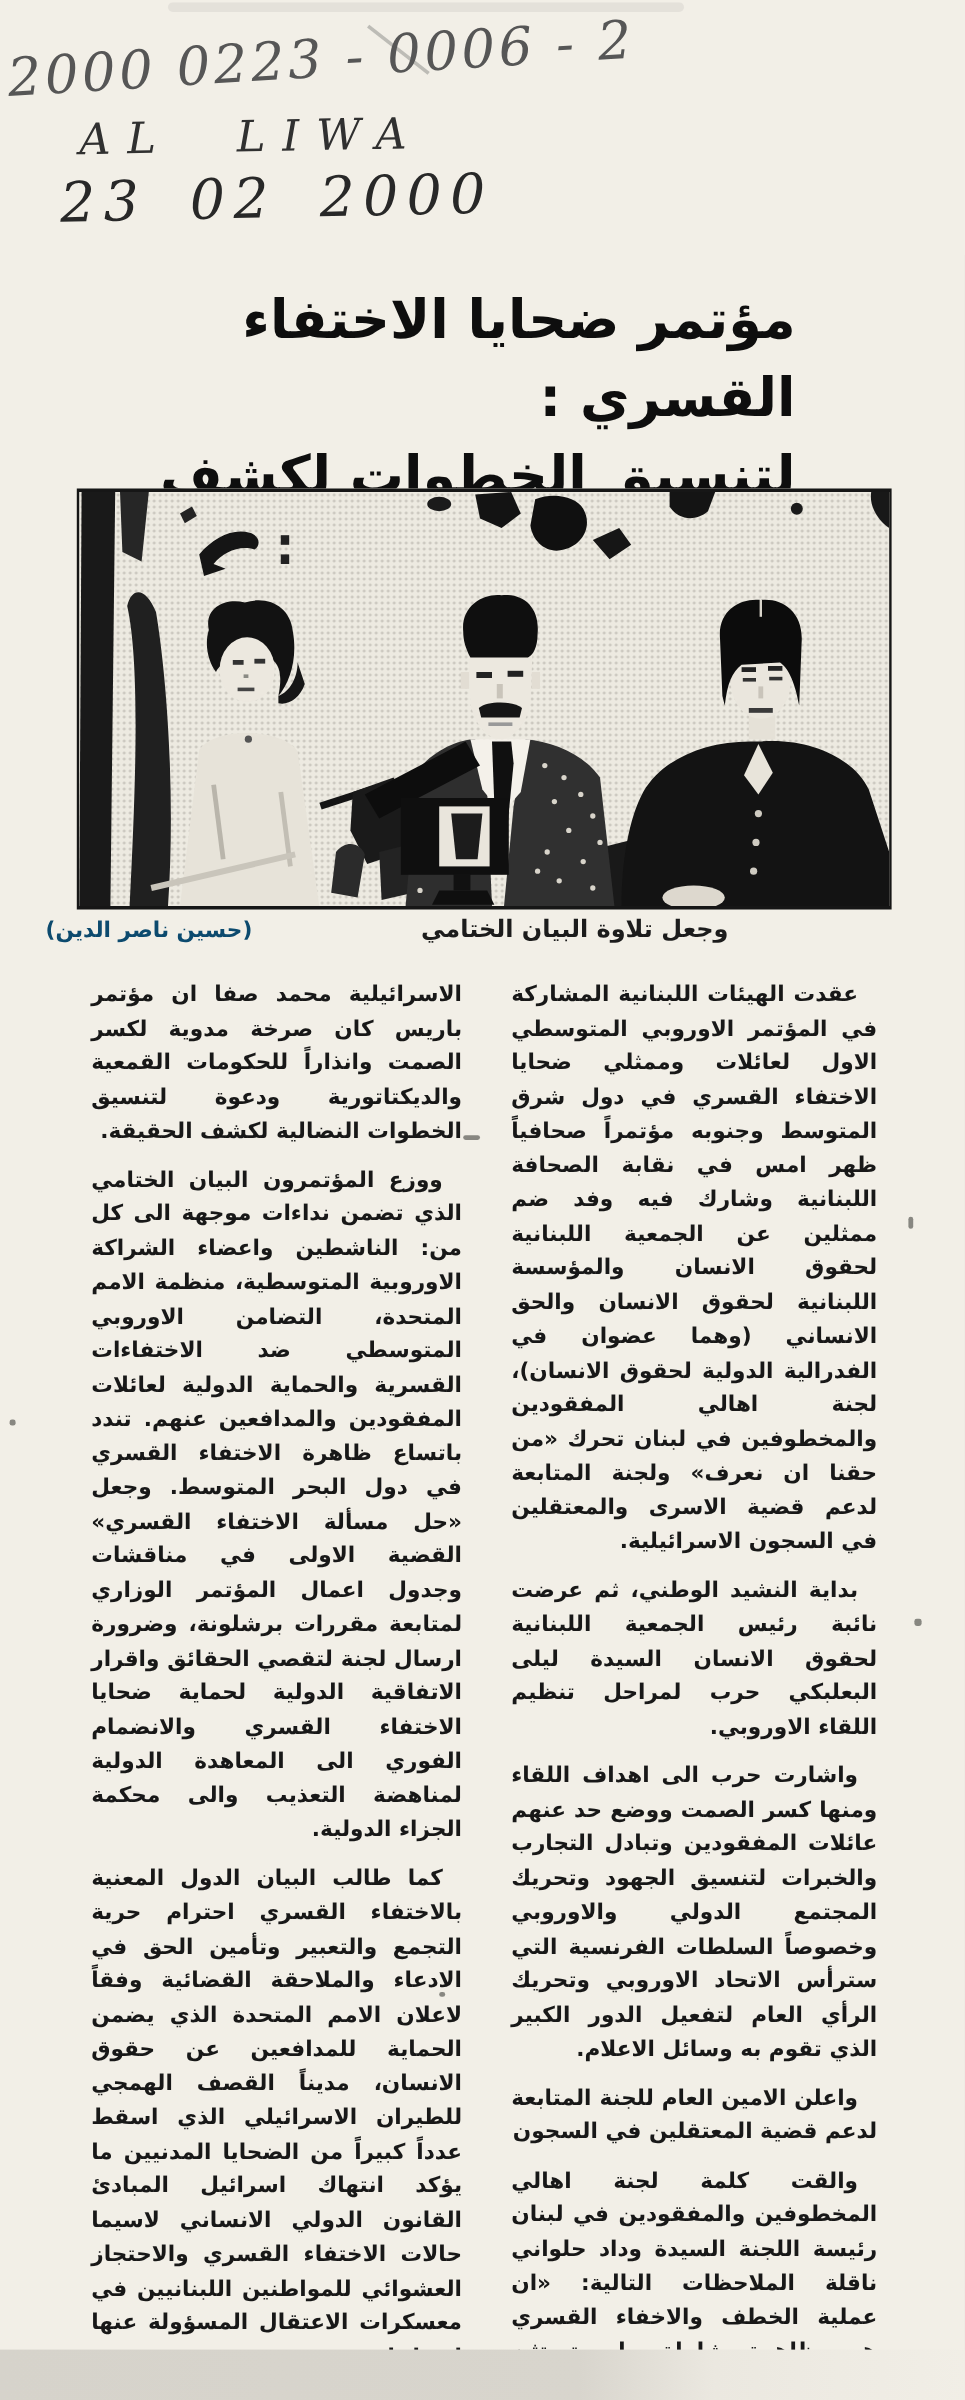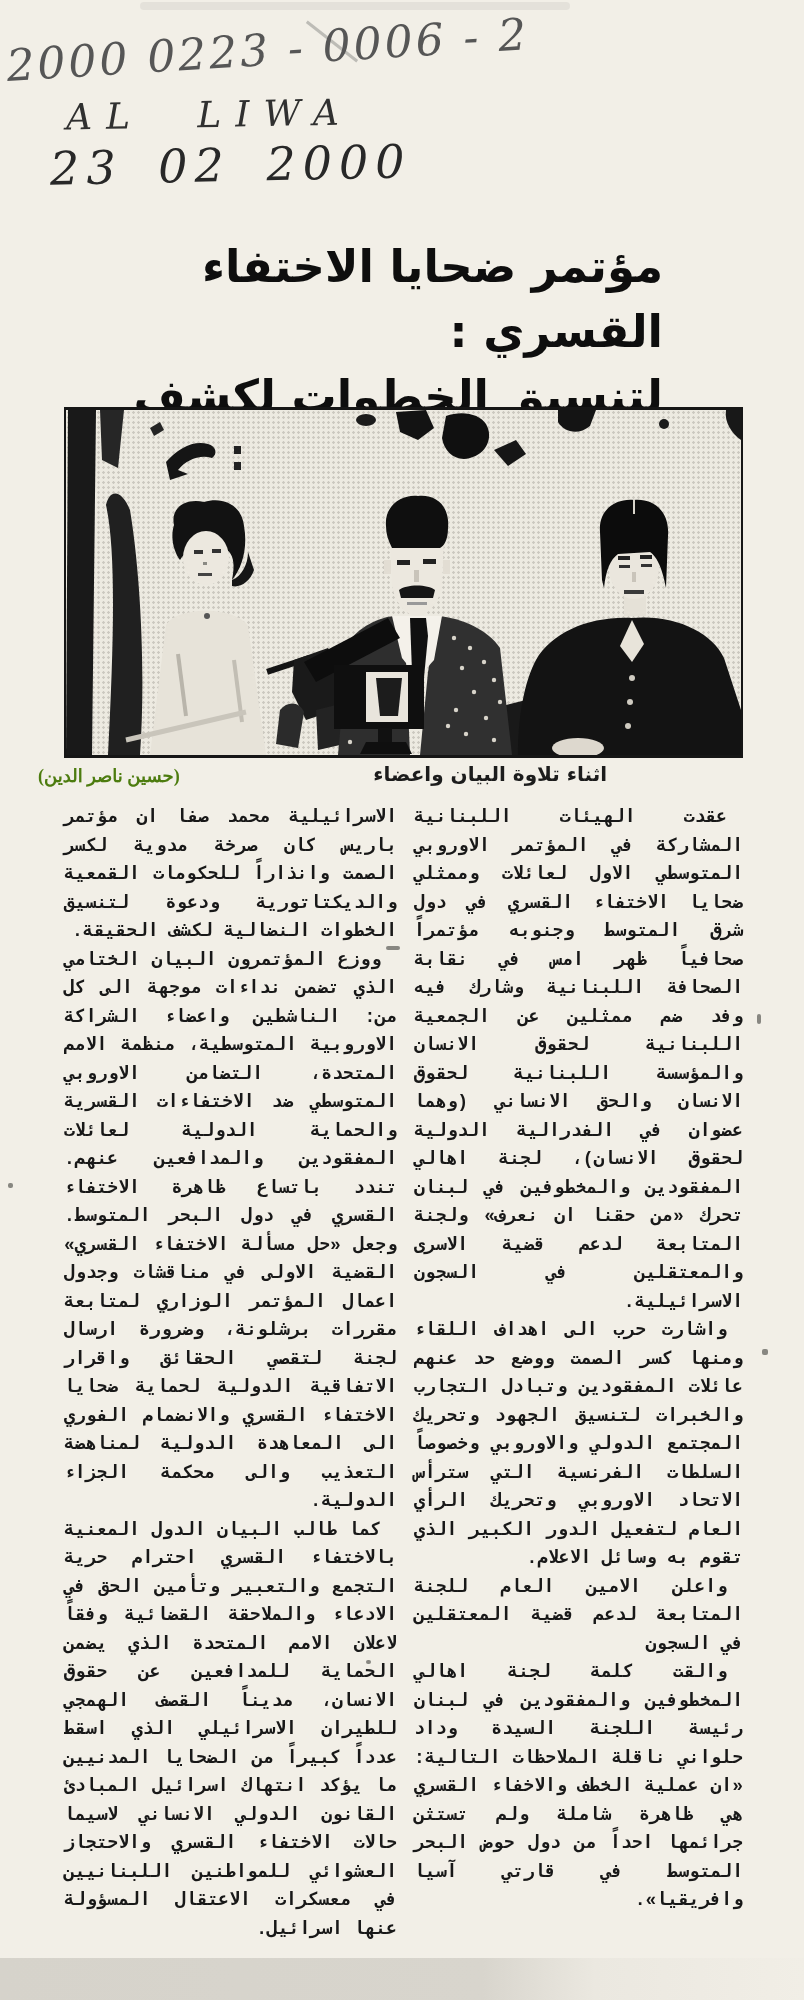--- a/index.html
+++ b/index.html
@@ -38,31 +38,31 @@
     background-size:5px 5px;
   }
   .photo svg{position:absolute;left:0;top:0;width:100%;height:100%;display:block;}
   
   .caption-right{
     position:absolute;top:762px;right:197px;direction:rtl;
     font-size:20px;font-weight:bold;color:#1c1c1c;white-space:nowrap;
   }
   .caption-left{
     position:absolute;top:765px;left:38px;direction:rtl;
-    font-size:18px;font-weight:bold;color:#4d7c0f;white-space:nowrap;font-family:Liberation Serif, serif;
+    font-size:18px;font-weight:bold;color:#0c4a6e;white-space:nowrap;
   }
   
   .article{position:absolute;top:803px;left:62px;width:681px;height:1160px;}
   .col{
     position:absolute;top:0;direction:rtl;text-align:justify;
     font-size:18px;line-height:28.5px;font-weight:bold;color:#181818;
   }
   .col-right{right:0;width:329px;}
   .col-left{left:2px;width:333px;}
-  .col p{margin:0;text-indent:16px;font-family:Liberation Mono, monospace;}
+  .col p{margin:12px;text-indent:16px;}
   .col p.continuation{text-indent:0;}
   
   .scan-bottom{
     position:absolute;left:0;bottom:0;width:100%;height:42px;
     background:linear-gradient(to right,#d6d3cb 0%,#d8d5cd 60%,#ebe8e0 74%,#f1eee6 100%);
   }
   .smudge-top{
     position:absolute;left:140px;top:2px;width:430px;height:8px;
     background:#d9d6cf;border-radius:4px;opacity:.55;
   }
@@ -202,26 +202,27 @@
         <rect x="552" y="146" width="12" height="4" fill="#222"></rect>
         <rect x="574" y="145" width="12" height="4" fill="#222"></rect>
         <rect x="553" y="155" width="11" height="3" fill="#333"></rect>
         <rect x="575" y="154" width="11" height="3" fill="#333"></rect>
         <rect x="566" y="162" width="4" height="10" fill="#c9c4ba"></rect>
         <rect x="558" y="180" width="20" height="4" fill="#3a3a3a"></rect>
       </g>
     </svg>
   </div>
 
-  <span class="caption-right">اثناء تلاوة البيان واعضاء</span>
+  <span class="caption-right">وجعل تلاوة البيان الختامي</span>
   <span class="caption-left">(حسين ناصر الدين)</span>
 
   <div class="article">
     <div class="col col-right">
       <p>عقدت الهيئات اللبنانية المشاركة في المؤتمر الاوروبي المتوسطي الاول لعائلات وممثلي ضحايا الاختفاء القسري في دول شرق المتوسط وجنوبه مؤتمراً صحافياً ظهر امس في نقابة الصحافة اللبنانية وشارك فيه وفد ضم ممثلين عن الجمعية اللبنانية لحقوق الانسان والمؤسسة اللبنانية لحقوق الانسان والحق الانساني (وهما عضوان في الفدرالية الدولية لحقوق الانسان)، لجنة اهالي المفقودين والمخطوفين في لبنان تحرك «من حقنا ان نعرف» ولجنة المتابعة لدعم قضية الاسرى والمعتقلين في السجون الاسرائيلية.</p>
+      <p>بداية النشيد الوطني، ثم عرضت نائبة رئيس الجمعية اللبنانية لحقوق الانسان السيدة ليلى البعلبكي حرب لمراحل تنظيم اللقاء الاوروبي.</p>
       <p>واشارت حرب الى اهداف اللقاء ومنها كسر الصمت ووضع حد عنهم عائلات المفقودين وتبادل التجارب والخبرات لتنسيق الجهود وتحريك المجتمع الدولي والاوروبي وخصوصاً السلطات الفرنسية التي سترأس الاتحاد الاوروبي وتحريك الرأي العام لتفعيل الدور الكبير الذي تقوم به وسائل الاعلام.</p>
       <p>واعلن الامين العام للجنة المتابعة لدعم قضية المعتقلين في السجون</p>
       <p>والقت كلمة لجنة اهالي المخطوفين والمفقودين في لبنان رئيسة اللجنة السيدة وداد حلواني ناقلة الملاحظات التالية: «ان عملية الخطف والاخفاء القسري هي ظاهرة شاملة ولم تستثن جرائمها احداً من دول حوض البحر المتوسط في قارتي آسيا وافريقيا».</p>
     </div>
     <div class="col col-left">
       <p class="continuation">الاسرائيلية محمد صفا ان مؤتمر باريس كان صرخة مدوية لكسر الصمت وانذاراً للحكومات القمعية والديكتاتورية ودعوة لتنسيق الخطوات النضالية لكشف الحقيقة.</p>
       <p>ووزع المؤتمرون البيان الختامي الذي تضمن نداءات موجهة الى كل من: الناشطين واعضاء الشراكة الاوروبية المتوسطية، منظمة الامم المتحدة، التضامن الاوروبي المتوسطي ضد الاختفاءات القسرية والحماية الدولية لعائلات المفقودين والمدافعين عنهم. تندد باتساع ظاهرة الاختفاء القسري في دول البحر المتوسط. وجعل «حل مسألة الاختفاء القسري» القضية الاولى في مناقشات وجدول اعمال المؤتمر الوزاري لمتابعة مقررات برشلونة، وضرورة ارسال لجنة لتقصي الحقائق واقرار الاتفاقية الدولية لحماية ضحايا الاختفاء القسري والانضمام الفوري الى المعاهدة الدولية لمناهضة التعذيب والى محكمة الجزاء الدولية.</p>
       <p>كما طالب البيان الدول المعنية بالاختفاء القسري احترام حرية التجمع والتعبير وتأمين الحق في الادعاء والملاحقة القضائية وفقاً لاعلان الامم المتحدة الذي يضمن الحماية للمدافعين عن حقوق الانسان، مديناً القصف الهمجي للطيران الاسرائيلي الذي اسقط عدداً كبيراً من الضحايا المدنيين ما يؤكد انتهاك اسرائيل المبادئ القانون الدولي الانساني لاسيما حالات الاختفاء القسري والاحتجاز العشوائي للمواطنين اللبنانيين في معسكرات الاعتقال المسؤولة عنها اسرائيل.</p>
     </div>
   </div>

